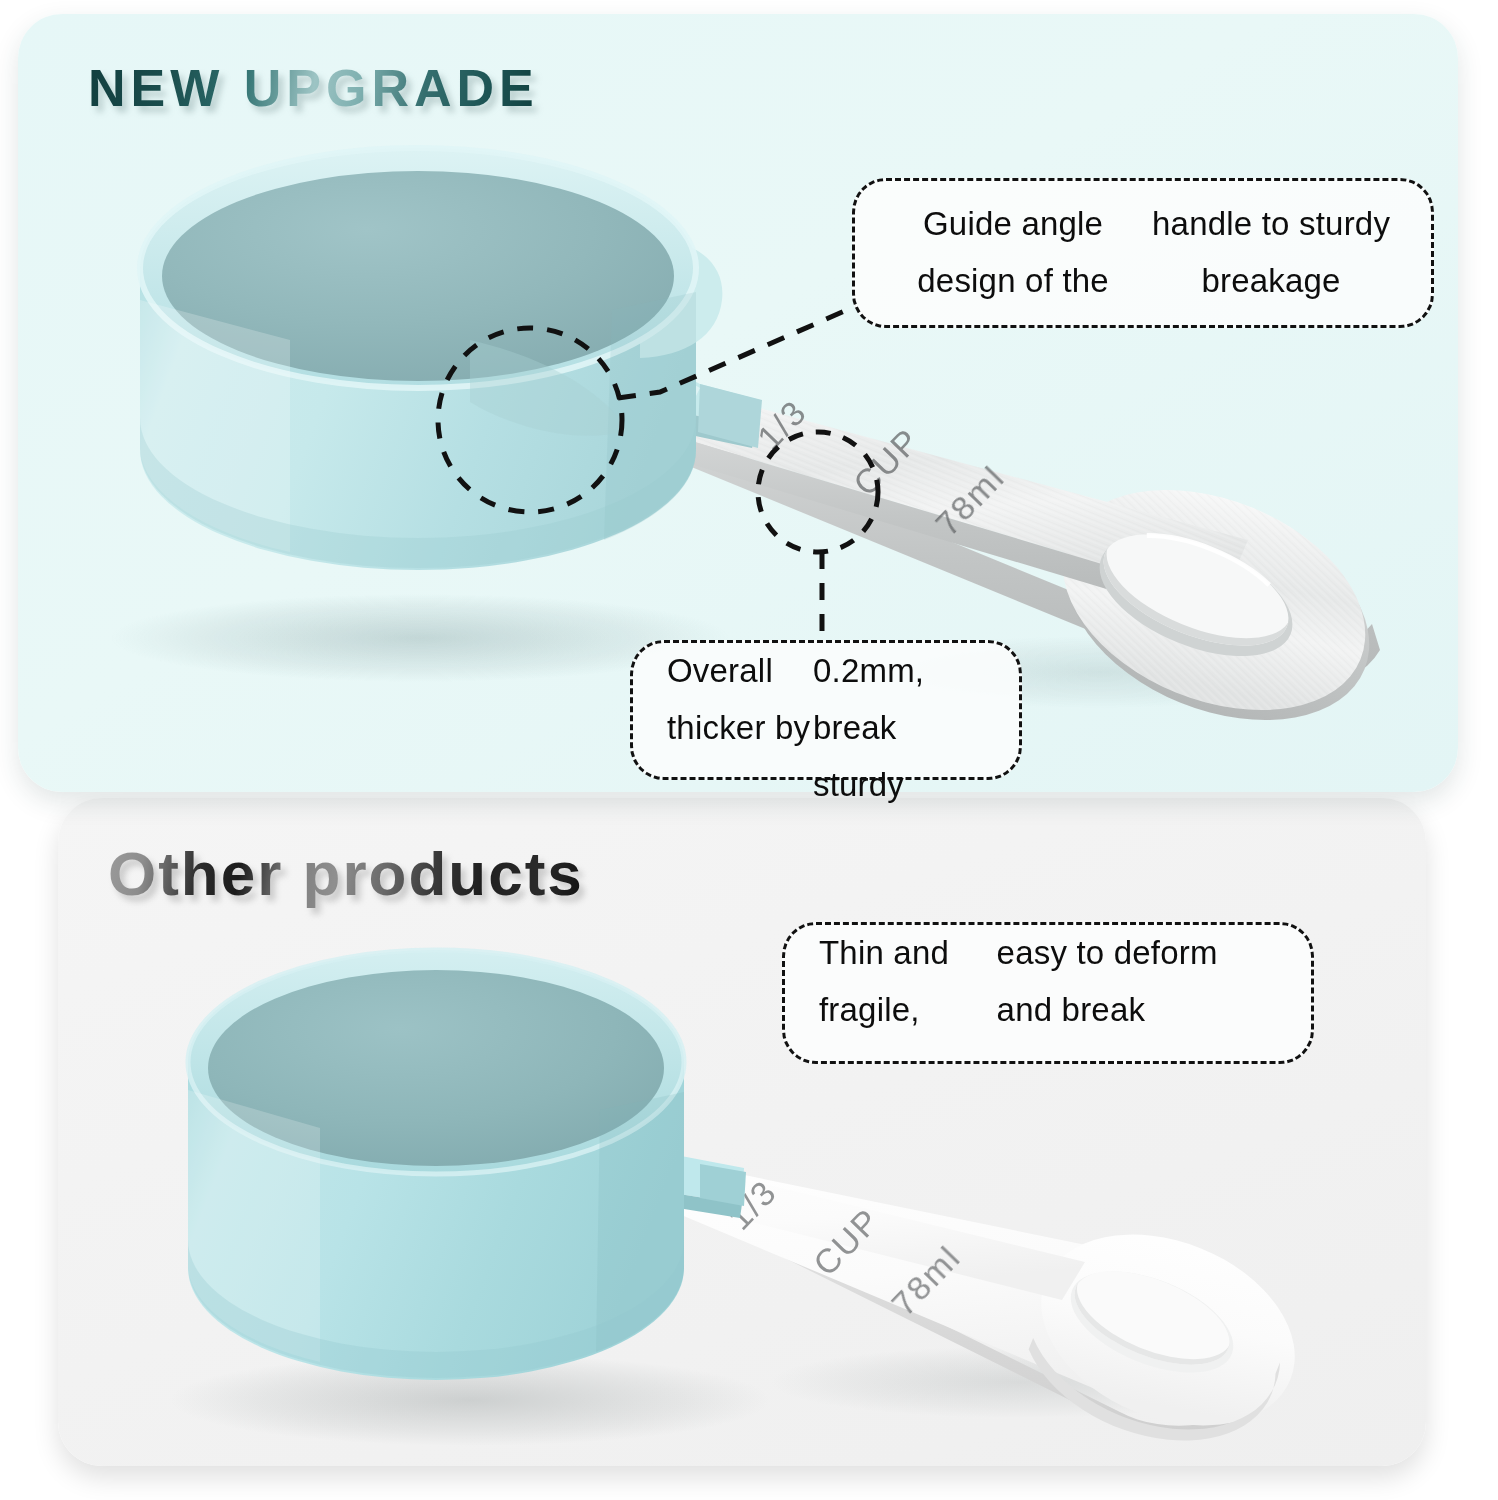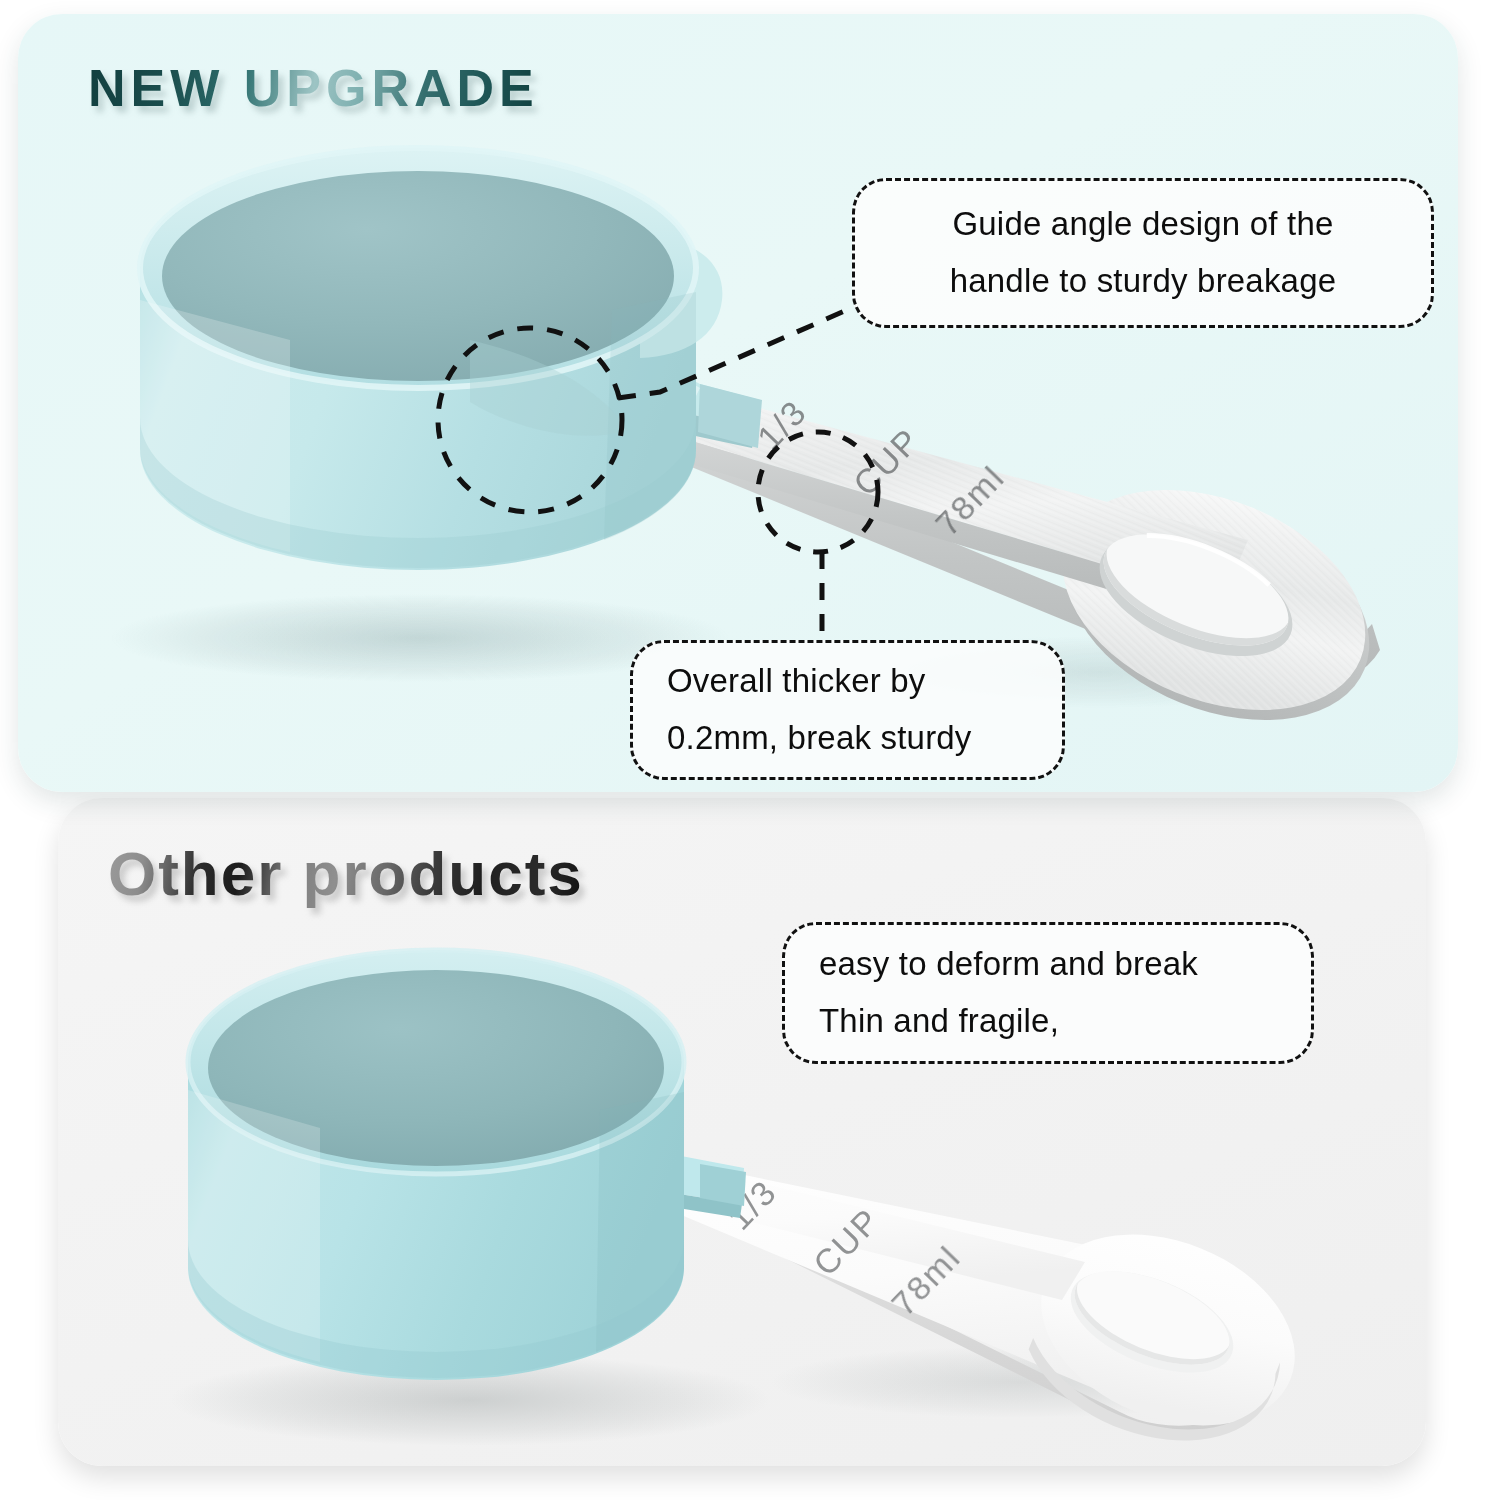--- a/index.html
+++ b/index.html
@@ -66,34 +66,34 @@
     filter: drop-shadow(5px 6px 3px rgba(140,140,140,0.40));
   }
 
   
   .callout {
     position: absolute;
     border: 3px dashed #111111;
     border-radius: 34px;
     background: rgba(252,253,253,0.88);
     display: flex;
-    flex-direction: column;
+    flex-direction: row;
     justify-content: center;
     z-index: 7;
   }
   .callout span {
     display: block;
     font-size: 33px;
     color: #0d0d0d;
     line-height: 1.72;
     font-weight: 400;
     letter-spacing: 0.2px;
   }
   .callout-1 { left: 852px; top: 178px; width: 582px; height: 150px; padding: 0 30px; align-items: center; text-align: center; }
-  .callout-2 { left: 630px; top: 640px; width: 435px; height: 140px; padding: 0 34px; }
+  .callout-2 { left: 630px; top: 640px; width: 392px; height: 140px; padding: 0 34px; }
   .callout-3 { left: 782px; top: 922px; width: 532px; height: 142px; padding: 0 34px; }
 
   
   .art { position: absolute; left: 0; top: 0; width: 1498px; height: 1500px; }
   .art-top { z-index: 5; }
   .art-bottom { z-index: 2; }
   .leaders { z-index: 6; pointer-events: none; }
 
   .engrave {
     font-family: "Liberation Sans", sans-serif;
@@ -329,17 +329,17 @@
     <span>Guide angle design of the</span>
     <span>handle to sturdy breakage</span>
   </div>
 
   <div class="callout callout-2">
     <span>Overall thicker by</span>
     <span>0.2mm, break sturdy</span>
   </div>
 
   <div class="callout callout-3">
+    <span>Thin and fragile,</span>
     <span>easy to deform and break</span>
-    <span>Thin and fragile,</span>
   </div>
 
 </div>
 
 </body></html>

